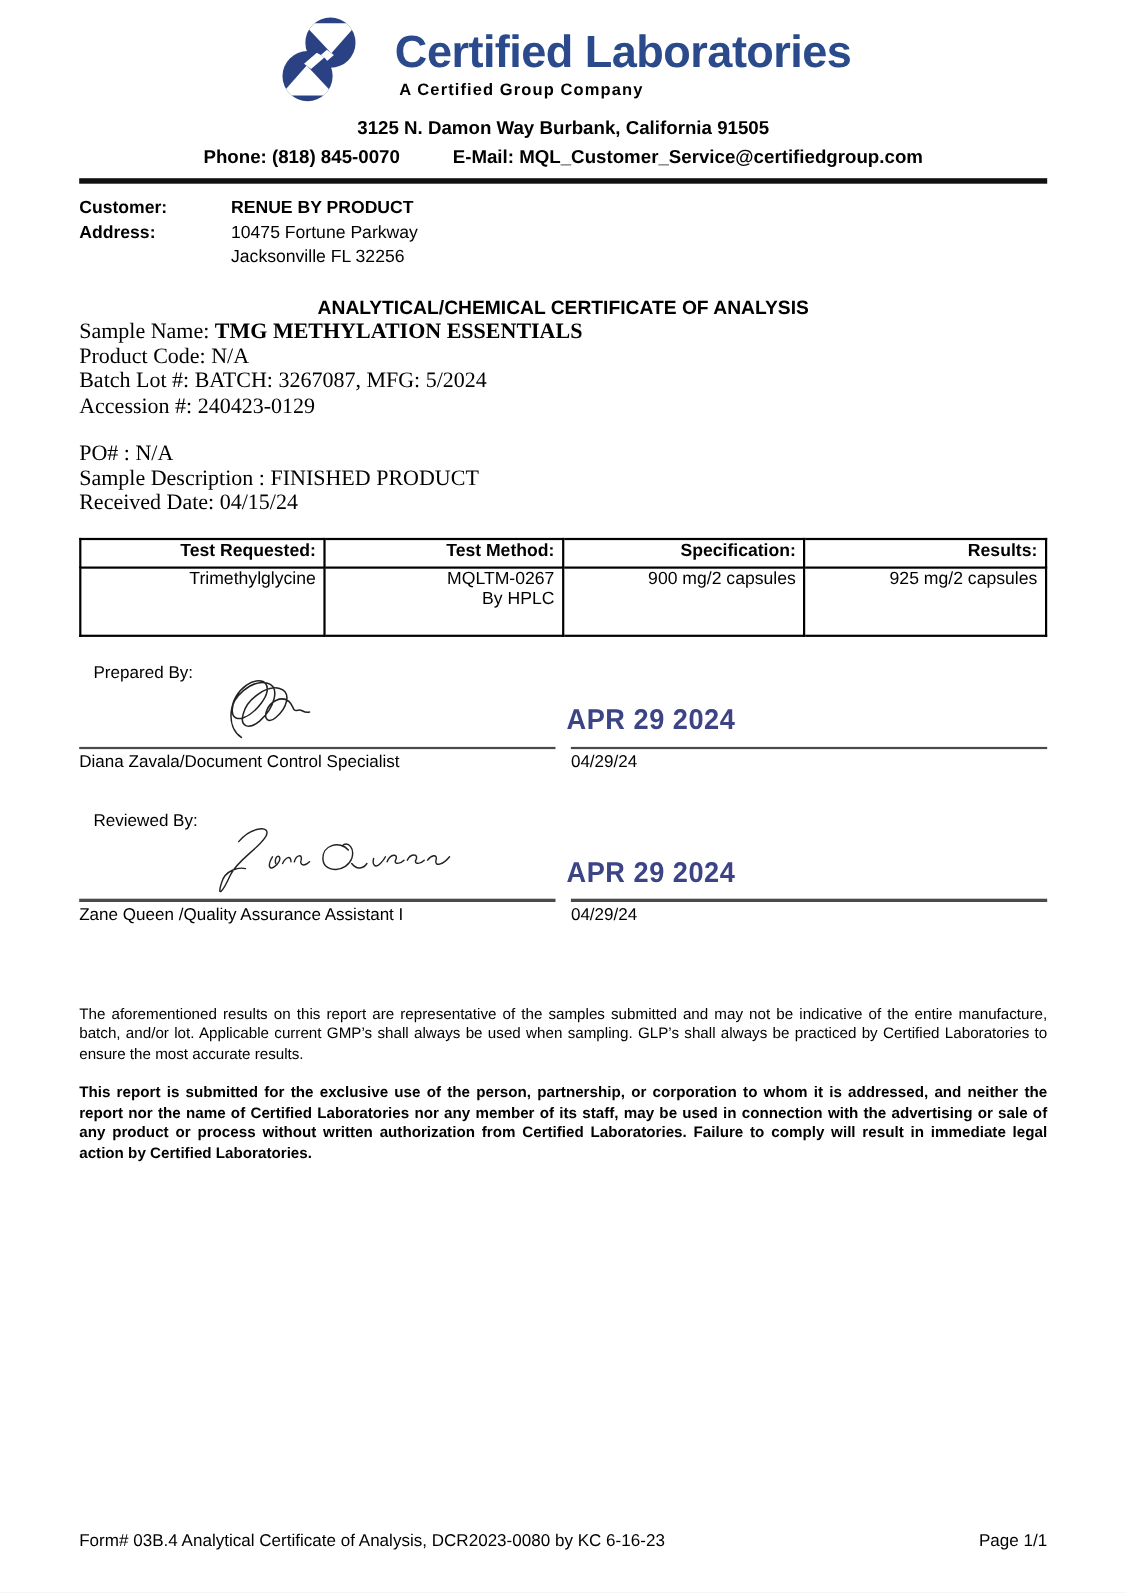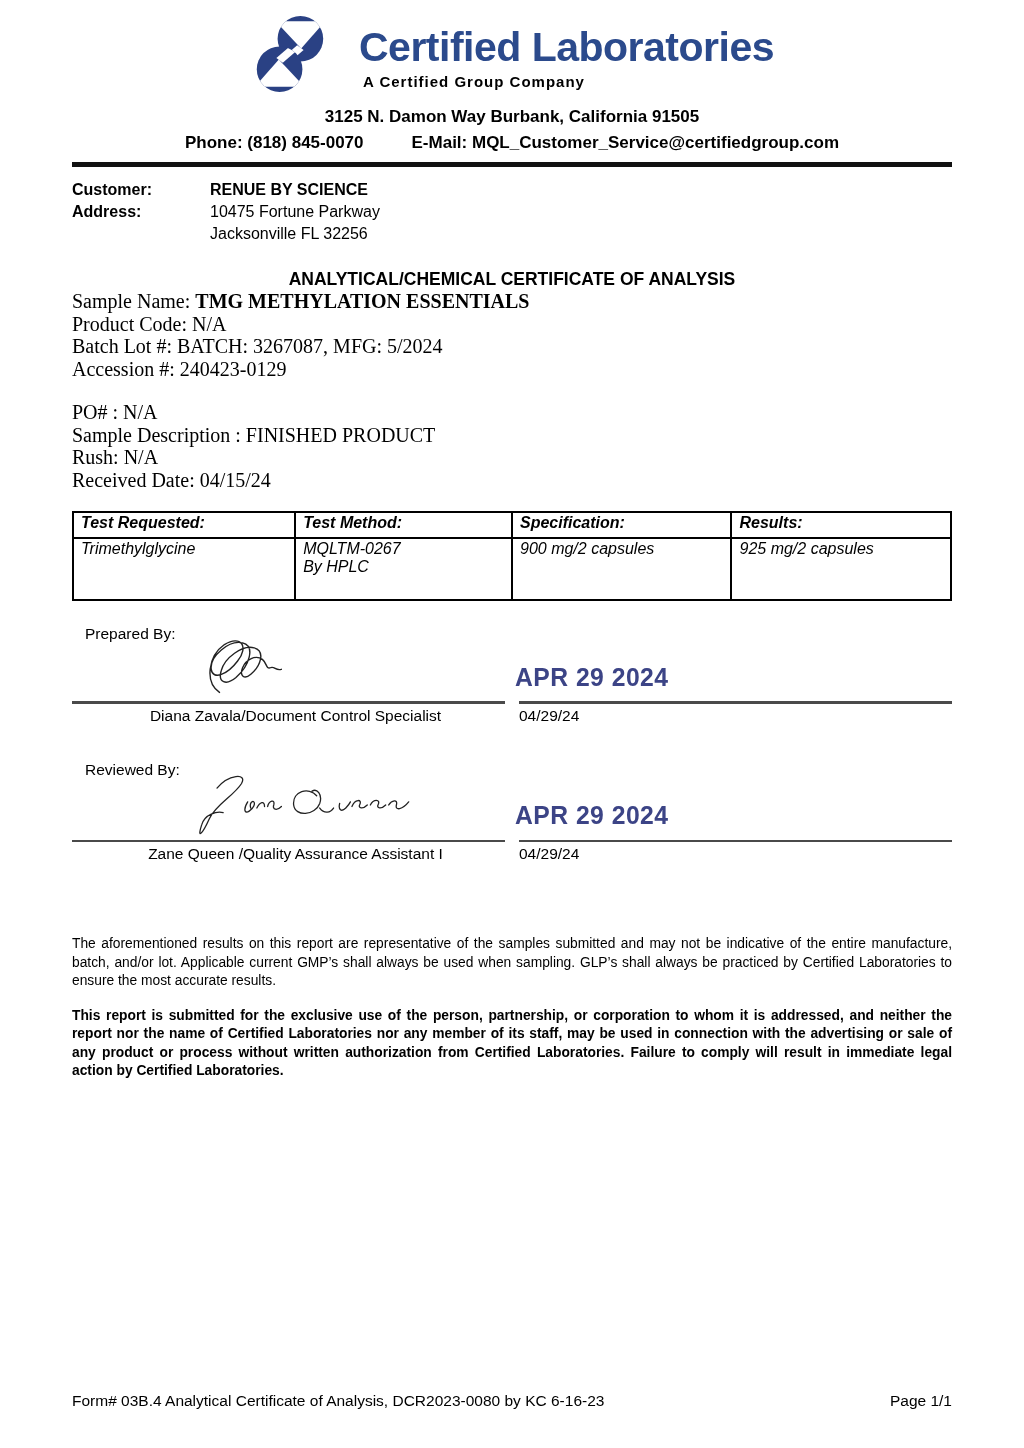--- a/index.html
+++ b/index.html
@@ -40,44 +40,43 @@
   
   .doc-title { text-align:center; font-weight:bold; font-size:17.5px; margin-top:24px; }
 
   
   .sample { font-size:20px; line-height:22.5px;font-family:Liberation Serif, serif; }
   .sample .gap { height:21px; }
 
   
   table.results { width:100%; border-collapse:collapse; margin-top:20px; font-size:16px; }
   table.results th, table.results td {
-    border:2px solid #000; text-align:left; vertical-align:top;
+    border:2px solid #000; text-align:right; vertical-align:top;
     padding:1px 7px 2px 7px;
-    font-style:italic;
   }
   table.results th { font-weight:bold; height:26px; }
   table.results td { height:62px; }
   td.pre { white-space:pre-line; }
 
   
   .sig-block { position:relative; margin-top:24px; }
   .sig-label { font-weight:normal; font-size:15.5px; margin-left:13px; }
   .sig-art { display:block; margin-left:118px; margin-top:-10px; }
   .stamp {
     position:absolute; left:443px; bottom:32px;
     color:#3c4486; font-weight:bold; font-size:26px;
     letter-spacing:0.5px; transform:scaleX(0.95); transform-origin:left bottom;
     white-space:nowrap;
   }
   .sig-lines { display:flex; margin-top:2px; }
   .sig-lines .ln { height:2.5px; background:#4a4a4a; }
   .sig-lines .ln.left { width:433px; }
   .sig-lines .spacer { width:14px; }
   .sig-lines .ln.right { flex:1; }
-  .sig-names { display:flex; font-size:15.5px; margin-top:3px;text-align:center; }
+  .sig-names { display:flex; font-size:15.5px; margin-top:3px; }
   .sig-names .nm { width:447px; }
   .sig-names .dt {}
 
   
   .disclaimer1 { margin-top:72px; font-size:13.8px; line-height:18.5px; text-align:justify; }
   .disclaimer2 { margin-top:16px; font-size:13.8px; line-height:18.5px; text-align:justify; font-weight:bold; }
 
   
   .footer {
     position:absolute; left:72px; right:72px; bottom:38px;
@@ -121,21 +120,21 @@
       <div class="l2">3125 N. Damon Way Burbank, California 91505</div>
       <div class="l3">
         <span class="phone">Phone: (818) 845-0070</span><span>E-Mail: MQL_Customer_Service@certifiedgroup.com</span>
       </div>
     </div>
     <div class="top-rule"></div>
 
     <div class="customer">
       <div class="row">
         <span class="lbl">Customer:</span>
-        <span class="val bold">RENUE BY SCIENCE</span>
+        <span class="val bold">RENUE BY PRODUCT</span>
       </div>
       <div class="row">
         <span class="lbl">Address:</span>
         <span class="val">10475 Fortune Parkway</span>
       </div>
       <div class="row">
         <span class="lbl"></span>
         <span class="val">Jacksonville FL 32256</span>
       </div>
     </div>
@@ -143,21 +142,20 @@
     <div class="doc-title">ANALYTICAL/CHEMICAL CERTIFICATE OF ANALYSIS</div>
 
     <div class="sample">
       <div><span>Sample Name: </span><span class="bold">TMG METHYLATION ESSENTIALS</span></div>
       <div>Product Code: N/A</div>
       <div>Batch Lot #: BATCH: 3267087, MFG: 5/2024</div>
       <div>Accession #: 240423-0129</div>
       <div class="gap"></div>
       <div>PO# : N/A</div>
       <div>Sample Description : FINISHED PRODUCT</div>
-      <div>Rush: N/A</div>
       <div>Received Date: 04/15/24</div>
     </div>
 
     <table class="results">
       <thead>
         <tr>
           <th style="width:25.3%">Test Requested:</th>
           <th style="width:24.7%">Test Method:</th>
           <th style="width:25%">Specification:</th>
           <th style="width:25%">Results:</th>

